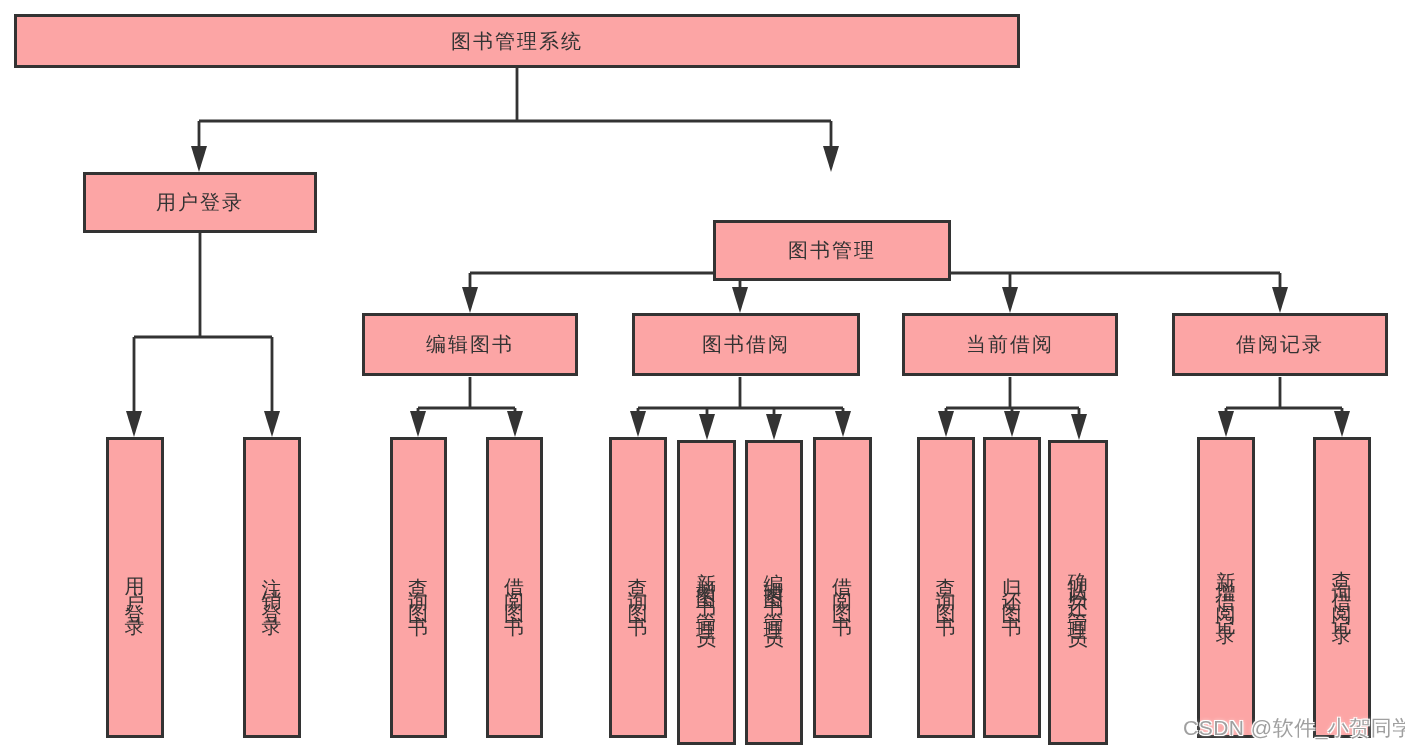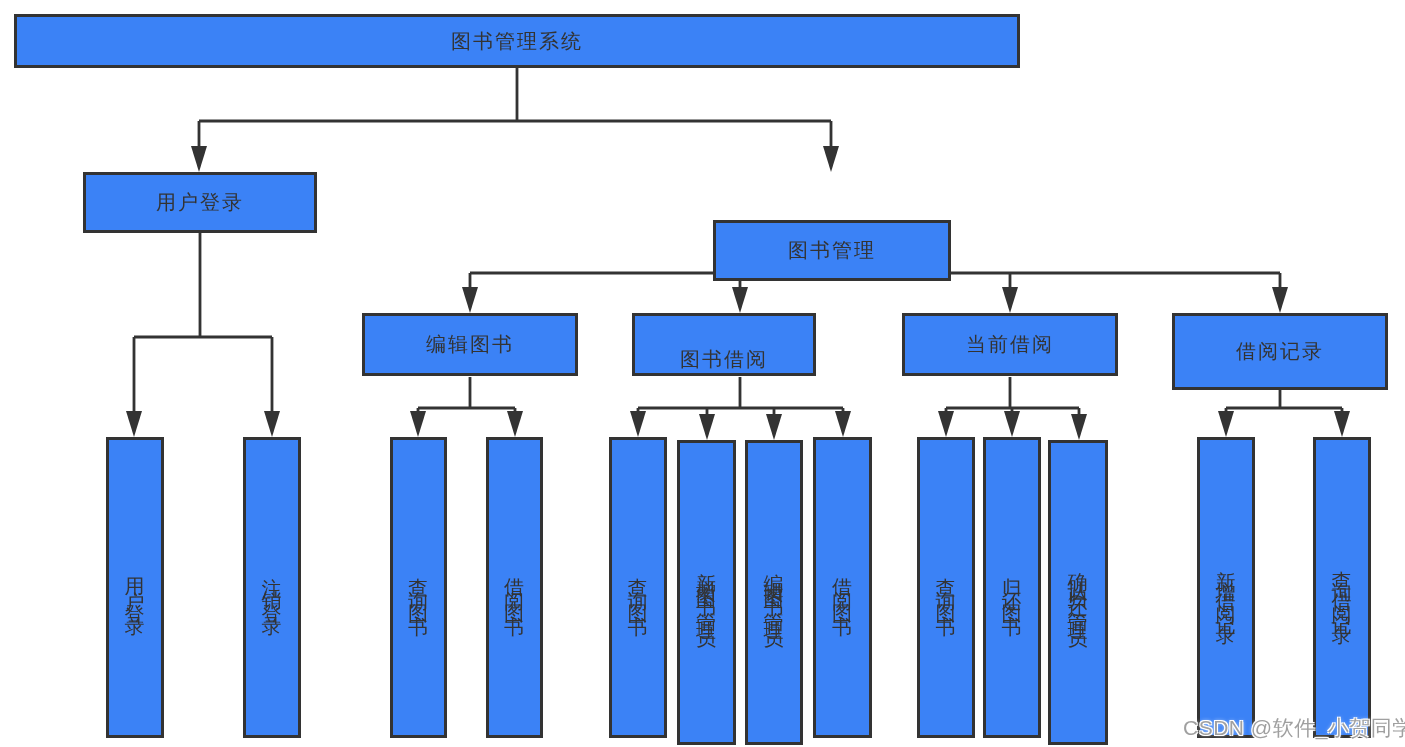--- a/index.html
+++ b/index.html
@@ -11,21 +11,21 @@
     font-family:"Liberation Sans", sans-serif;
     overflow:hidden;
   }
   .connector-layer{
     position:absolute;left:0;top:0;z-index:1;
   }
   .node{
     position:absolute;
     box-sizing:border-box;
     border:3px solid #333333;
-    background:#3b82f6;
+    background:#fca5a5;
     display:flex;
     align-items:center;
     justify-content:center;
     color:#333333;
     z-index:2;
   }
   .hnode{font-size:20px;letter-spacing:2px;}
   .vnode span{
     writing-mode:vertical-rl;
     font-size:20px;
@@ -93,27 +93,27 @@
   <div class="node hnode" style="left:83px;top:172px;width:234px;height:61px;">
     <span>用户登录</span>
   </div>
   <div class="node hnode" style="left:713px;top:172px;width:238px;height:61px;margin-top:48px;">
     <span>图书管理</span>
   </div>
 
   <div class="node hnode" style="left:362px;top:313px;width:216px;height:63px;">
     <span>编辑图书</span>
   </div>
-  <div class="node hnode" style="left:632px;top:313px;width:184px;height:63px;align-items:flex-end;">
+  <div class="node hnode" style="left:632px;top:313px;width:228px;height:63px;">
     <span>图书借阅</span>
   </div>
   <div class="node hnode" style="left:902px;top:313px;width:216px;height:63px;">
     <span>当前借阅</span>
   </div>
-  <div class="node hnode" style="left:1172px;top:313px;width:216px;height:77px;">
+  <div class="node hnode" style="left:1172px;top:313px;width:216px;height:63px;">
     <span>借阅记录</span>
   </div>
 
   <div class="node vnode" style="left:106px;top:437px;width:58px;height:301px;">
     <span class="ls4">用户登录</span>
   </div>
   <div class="node vnode" style="left:243px;top:437px;width:58px;height:301px;">
     <span class="ls4">注销登录</span>
   </div>
 

